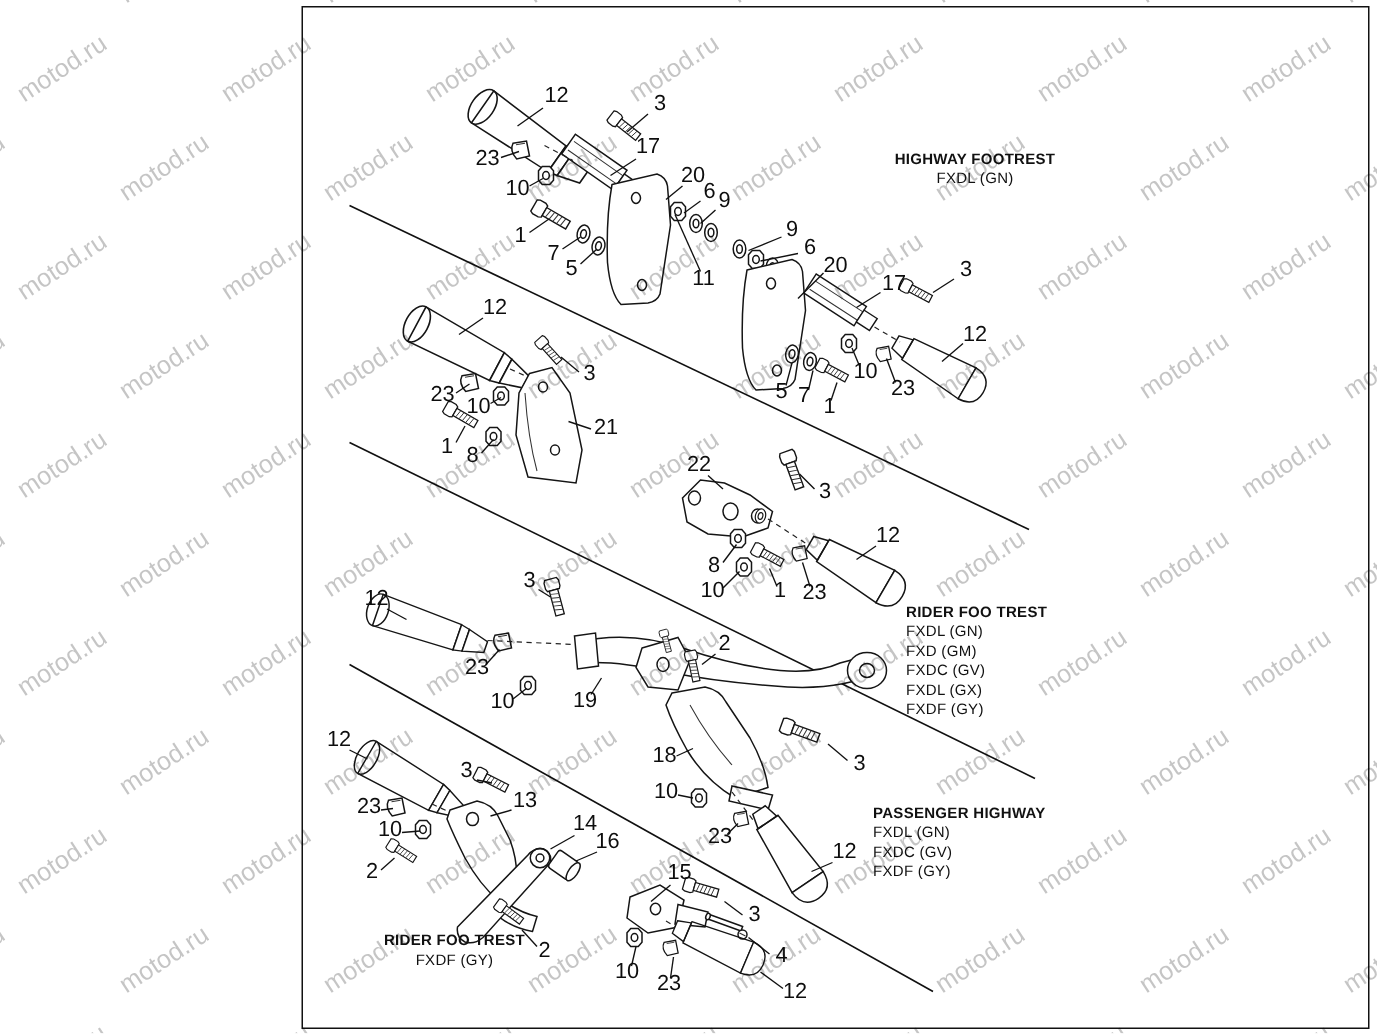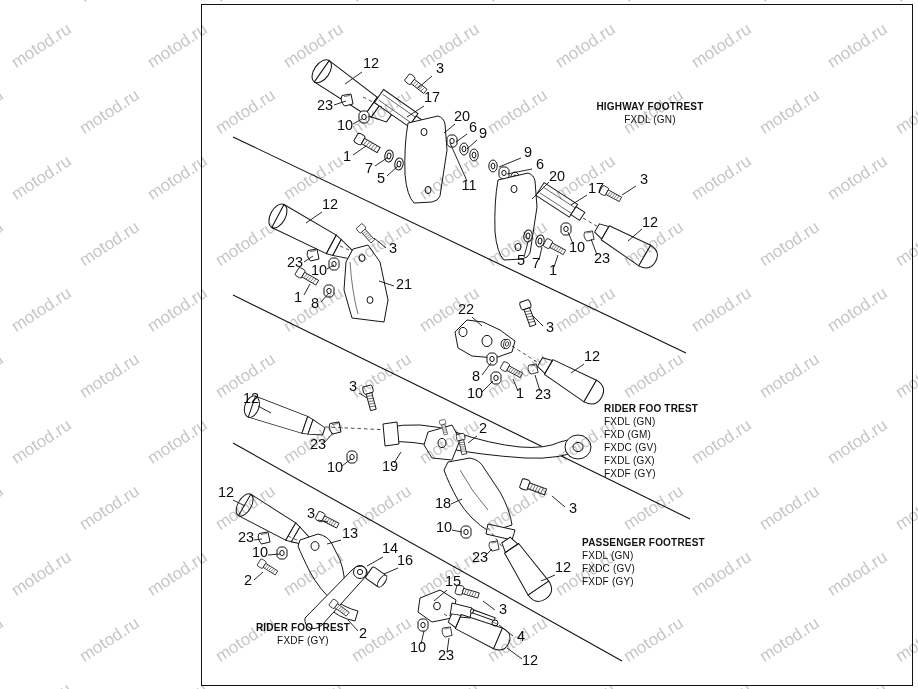--- a/index.html
+++ b/index.html
@@ -466,21 +466,21 @@
       </div>
       <div class="section-label" style="left: 604px; top: 402px; width: 120px; text-align: left;">
         <div class="sec-title">RIDER FOO TREST</div>
         <div>FXDL (GN)</div>
         <div>FXD (GM)</div>
         <div>FXDC (GV)</div>
         <div>FXDL (GX)</div>
         <div>FXDF (GY)</div>
       </div>
       <div class="section-label" style="left: 582px; top: 536px; width: 130px; text-align: left;">
-        <div class="sec-title">PASSENGER FOOTREST</div>
+        <div class="sec-title">PASSENGER HIGHWAY</div>
         <div>FXDL (GN)</div>
         <div>FXDC (GV)</div>
         <div>FXDF (GY)</div>
       </div>
       <div class="section-label" style="left: 244px; top: 621px; width: 118px; text-align: center;">
         <div class="sec-title">RIDER FOO TREST</div>
         <div>FXDF (GY)</div>
       </div>
     </div>
 

